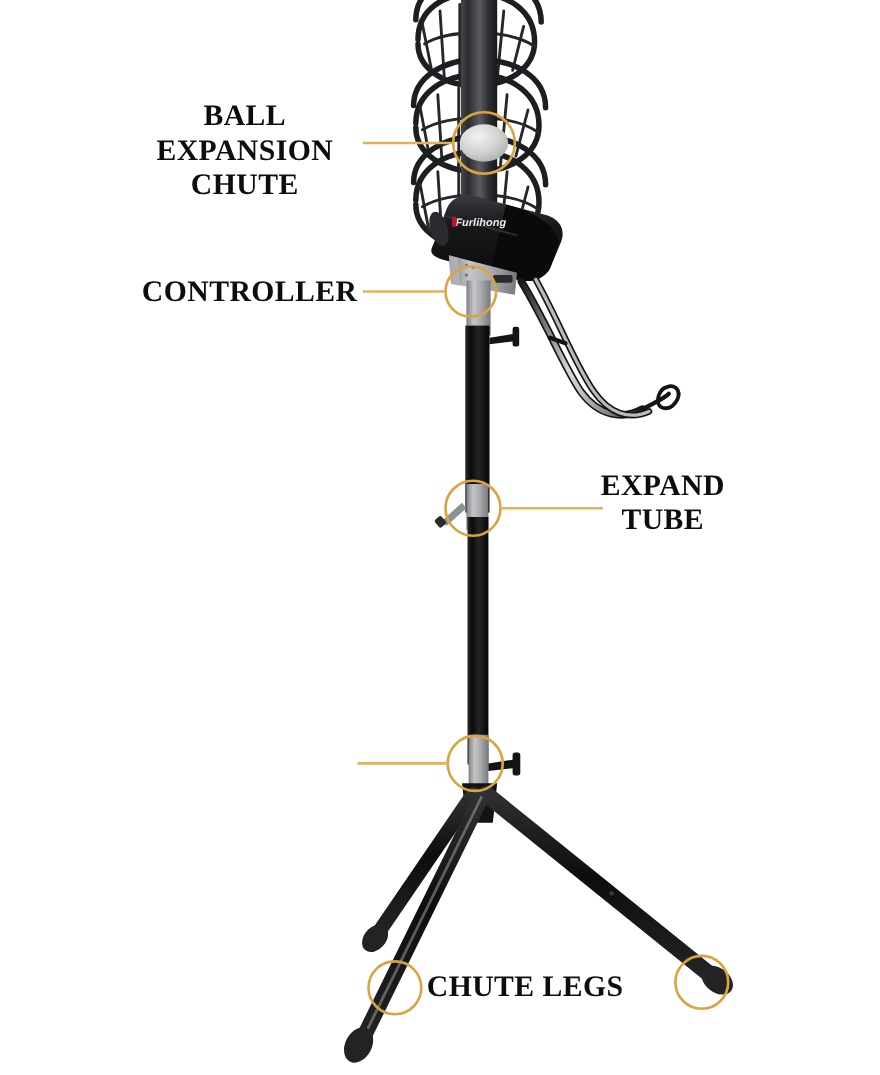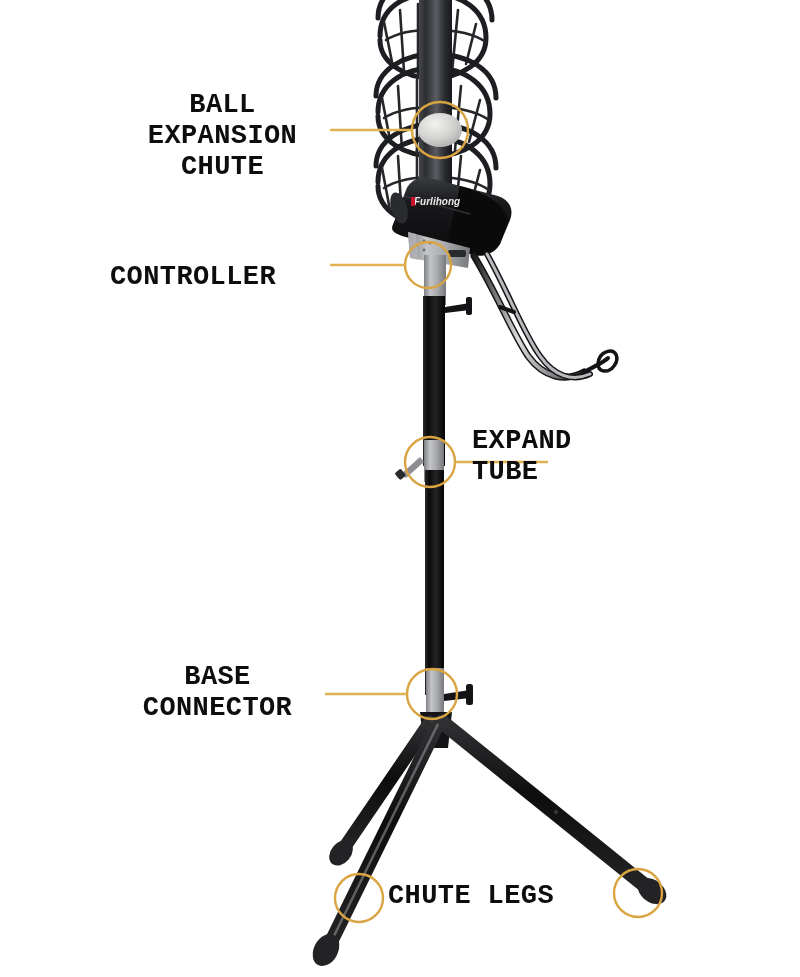--- a/index.html
+++ b/index.html
@@ -18,45 +18,45 @@
   #artwork {
     position: absolute;
     left: 0;
     top: 0;
     width: 800px;
     height: 977px;
   }
   .callout-label {
     position: absolute;
     color: #0d0d0d;
-    font-family: Liberation Mono, monospace;
+    font-family: Liberation Serif, serif;
     font-weight: bold;
     font-size: 27px;
     line-height: 1.14;
     letter-spacing: 0.4px;
     white-space: pre-line;
     -webkit-font-smoothing: antialiased;
   }
   .lbl-ball {
     left: 120px;
     top: 90px;
     width: 205px;
     text-align: center;
   }
   .lbl-controller {
     left: 110px;
     top: 250px;
     width: 215px;
-    margin-top: 12px;
+    text-align: right;
   }
   .lbl-expand {
-    left: 472px;
+    left: 500px;
     top: 426px;
     width: 205px;
-    text-align: left;
+    text-align: center;
   }
   .lbl-base {
     left: 110px;
     top: 662px;
     width: 215px;
     text-align: center;
   }
   .lbl-bottom {
     left: 388px;
     top: 881px;
@@ -252,18 +252,16 @@
 
   <div class="callout-label lbl-ball">BALL
 EXPANSION
 CHUTE</div>
 
   <div class="callout-label lbl-controller">CONTROLLER</div>
 
   <div class="callout-label lbl-expand">EXPAND
 TUBE</div>
 
-  <div class="callout-label lbl-base">BASE
-CONNECTOR</div>
 
   <div class="callout-label lbl-bottom">CHUTE LEGS</div>
 
 </div>
 
 </body></html>

